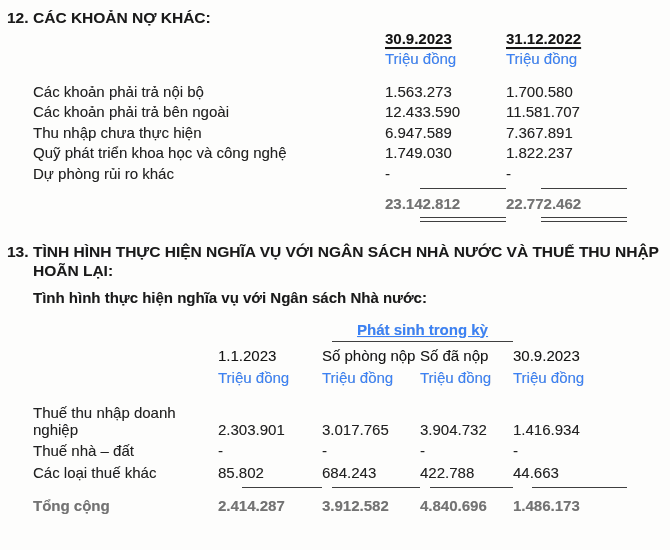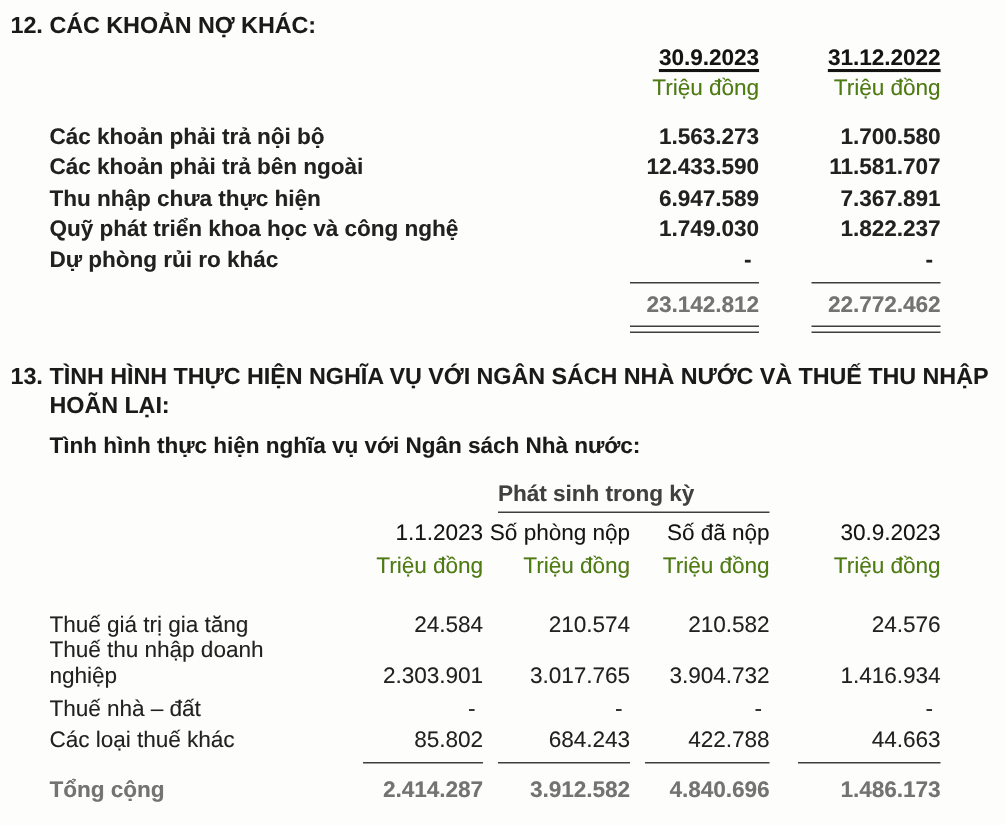--- a/index.html
+++ b/index.html
@@ -35,40 +35,40 @@
 
   
   table {
     border-collapse: collapse;
     table-layout: fixed;
     margin-left: 26px;
     font-size: 15px;
     color: #212121;
   }
   td { padding: 0; vertical-align: bottom; }
-  .num-cell { text-align: right; }
+  .num-cell { text-align: left; }
   .bold { font-weight: bold; color: #737373; }
 
   
   .t12 { width: 594px; margin-top: 2px; }
   .t12 .hdr-row td { height: 18px; }
   .t12 .unit-row td { height: 20px; }
   .t12 .spacer td { height: 12px; }
-  .t12 .data-row td { height: 20.5px; font-weight: bold; }
+  .t12 .data-row td { height: 20.5px; }
   .t12 .rule-row td { height: 7px; }
   .t12 .total-row td { height: 23px; }
 
   .date-hdr {
     font-weight: bold;
     color: #141414;
     text-decoration: underline;
     text-underline-offset: 3px;
     text-decoration-thickness: 1.5px;
   }
-  .unit { color: #4d7c0f; }
+  .unit { color: #3b82f6; }
 
   .rule {
     width: 86px;
     margin-left: auto;
     border-bottom: 1.5px solid #3f3f3f;
   }
   .dline {
     width: 86px;
     margin-left: auto;
     margin-top: 5px;
@@ -86,25 +86,26 @@
   .t13 .spacer td { height: 18px; }
   .t13 .data-row td { height: 21.5px; }
   .t13 .rule-row td { height: 7px; }
   .t13 .total-row td { height: 26px; }
 
   .col-hdr { font-weight: normal; color: #141414; }
 
   .group-hdr {
     display: block;
     margin-left: 10px;
-    text-align: left;
-    font-weight: bold;
-    color: #404040;
+    text-align: center;
+    font-weight: bold;
+    color: #3b82f6;
     padding-bottom: 3px;
     border-bottom: 1.5px solid #3f3f3f;
+    text-decoration: underline;
   }
 
   .rule.r1 { width: 80px; }
   .rule.r2 { width: 88px; }
   .rule.r3 { width: 83px; }
   .rule.r4 { width: 95px; }
 
   .dash { padding-right: 5px; }
 </style>
 </head>
@@ -231,27 +232,20 @@
           <td class="num-cell unit">Triệu đồng</td>
           <td class="num-cell unit">Triệu đồng</td>
           <td class="num-cell unit">Triệu đồng</td>
           <td class="num-cell unit">Triệu đồng</td>
         </tr>
         <tr class="spacer">
             <td colspan="5"></td>
           </tr>
 
         <tr class="data-row">
-          <td>Thuế giá trị gia tăng</td>
-          <td class="num-cell">24.584</td>
-          <td class="num-cell">210.574</td>
-          <td class="num-cell">210.582</td>
-          <td class="num-cell">24.576</td>
-        </tr>
-        <tr class="data-row">
           <td>Thuế thu nhập doanh nghiệp</td>
           <td class="num-cell">2.303.901</td>
           <td class="num-cell">3.017.765</td>
           <td class="num-cell">3.904.732</td>
           <td class="num-cell">1.416.934</td>
         </tr>
         <tr class="data-row">
           <td>Thuế nhà – đất</td>
           <td class="num-cell dash">-</td>
           <td class="num-cell dash">-</td>

